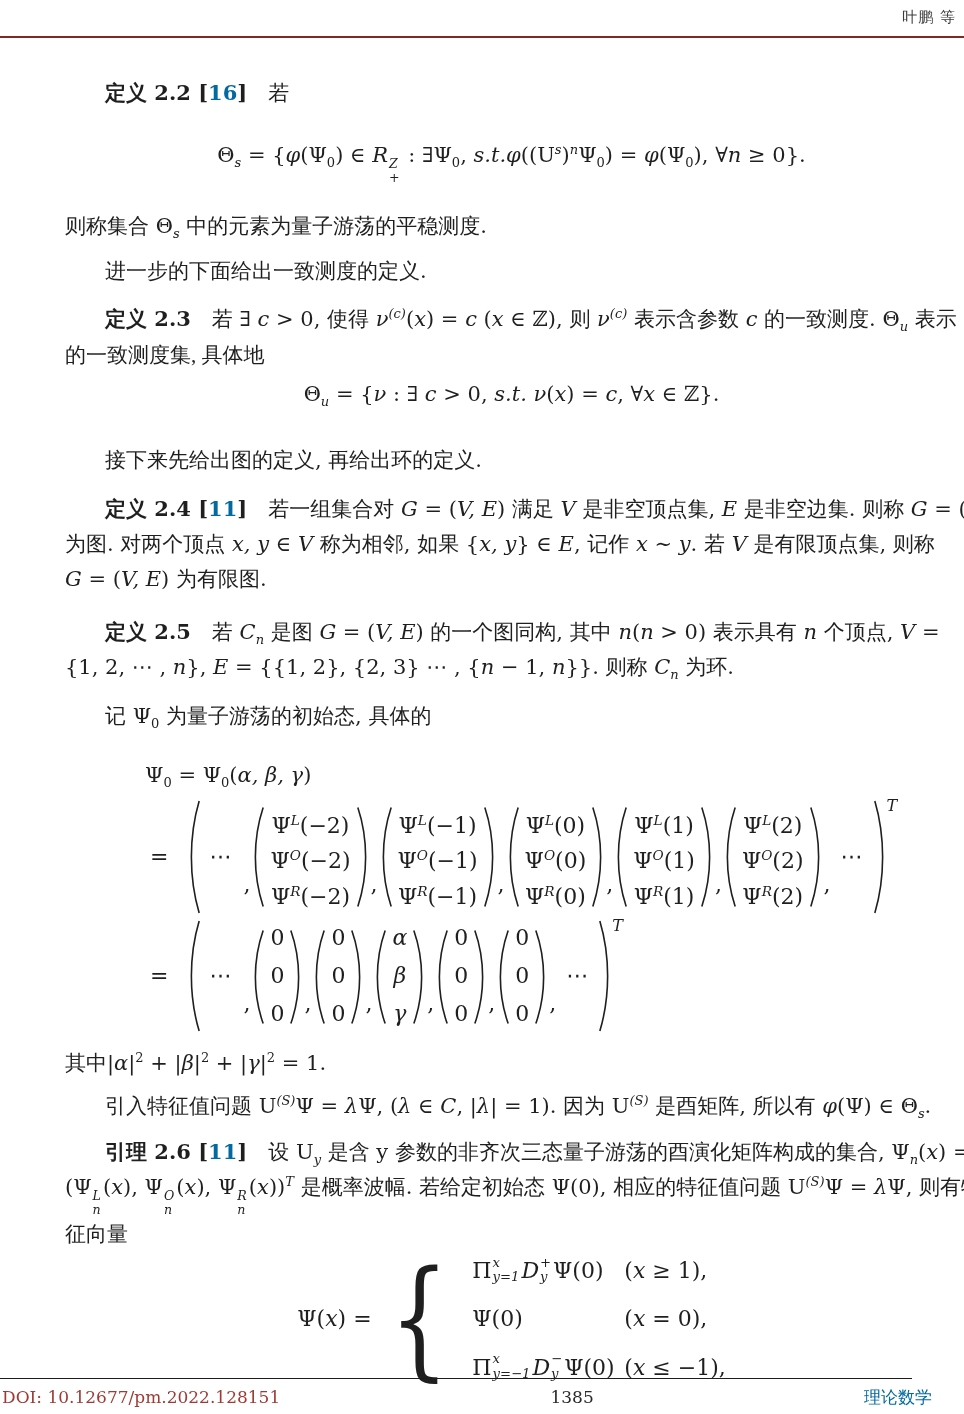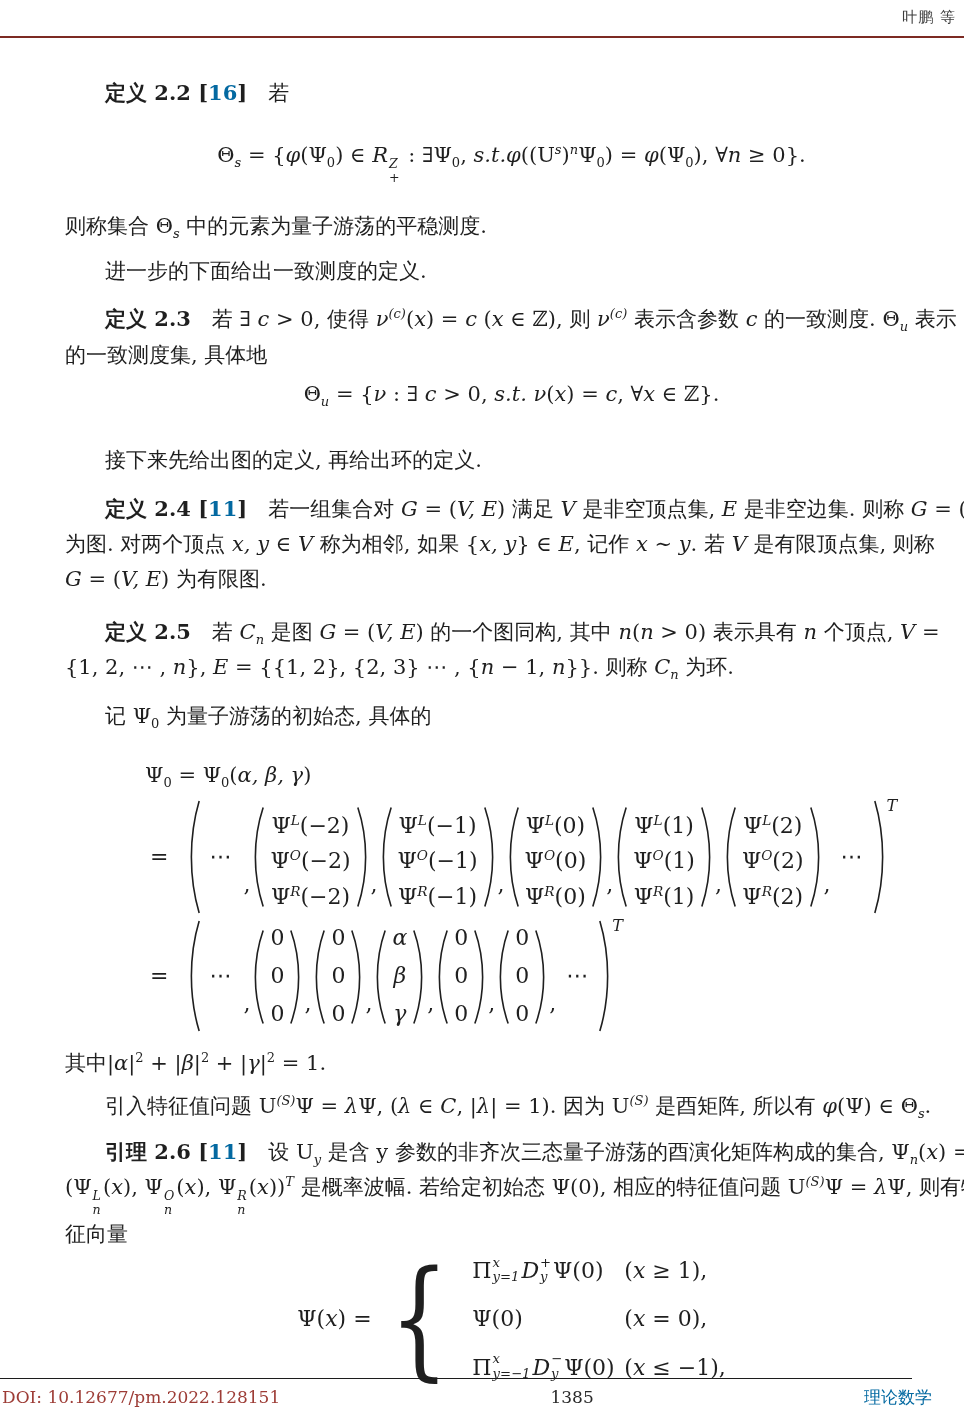--- a/index.html
+++ b/index.html
@@ -25,21 +25,21 @@
   
   .stack { display:inline-flex; flex-direction:column; align-items:flex-start;
            vertical-align:-0.45em; font-size:0.60em; line-height:1.12; margin:0 2px 0 1px; }
   .stack .stk-sup, .stack .stk-sub { display:block; }
   
   .l-def22 { margin-top:37px; }
   .f1 { margin-top:27px; }
   .p-stat { margin-top:24px; }
   .p-further { margin-top:10px; }
   .def23-l1 { margin-top:12px; line-height:36px; }
-  .def23-l2 { line-height:36px; }
+  .def23-l2 { line-height:36px;font-family:Liberation Serif, serif; }
   .f2 { margin-top:4px; }
   .p-next { margin-top:32px; }
   .def24-l1 { margin-top:13px; }
   .def25-l1 { margin-top:17px; }
   .p-init { margin-top:14px; }
   .eq-psi0 { margin-top:26px; margin-left:80px; line-height:30px; }
   .p-norm { margin-top:12px; }
   .p-eigen { margin-top:8px; }
   .lem-l1 { margin-top:10px; }
   .lem-l2, .lem-l3, .def24-l2, .def24-l3, .def25-l2 { line-height:35px; }

